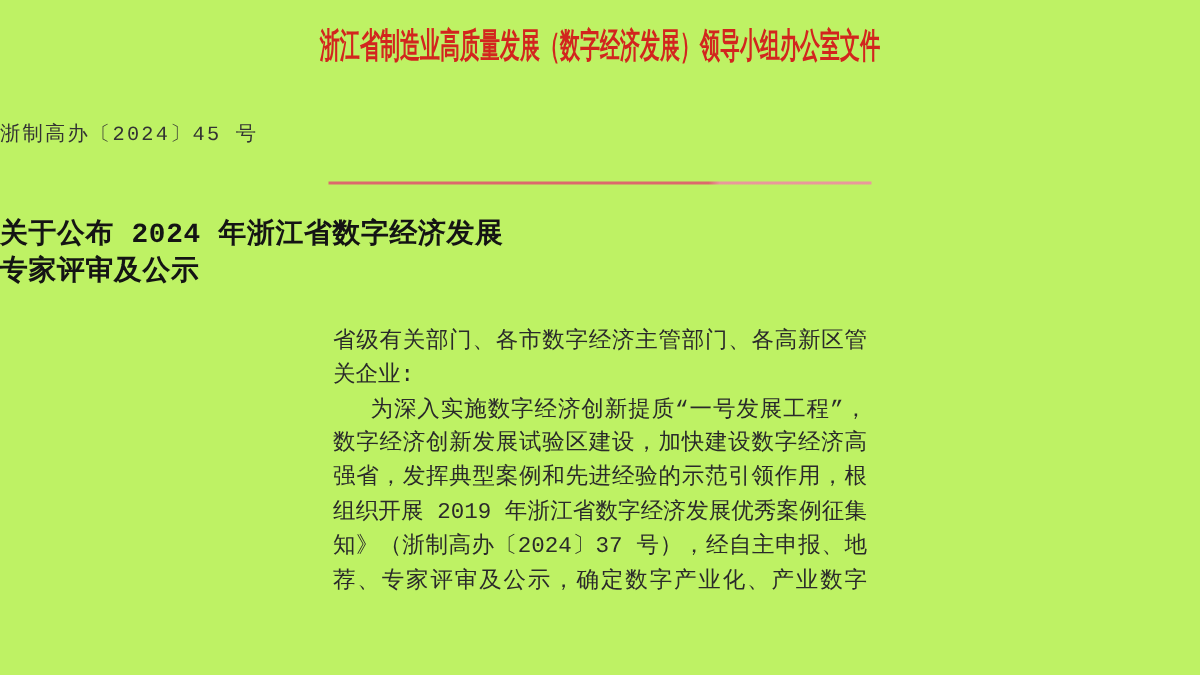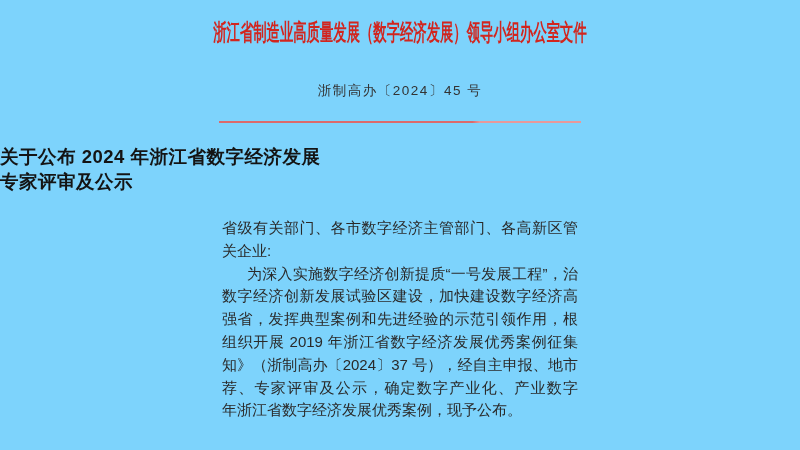--- a/index.html
+++ b/index.html
@@ -4,23 +4,23 @@
 <style>
   html, body {
     margin: 0;
     padding: 0;
     background: #ffffff;
   }
   .page {
     position: relative;
     width: 800px;
     height: 450px;
-    background: #7dd3fc;
+    background: #bef264;
     overflow: hidden;
-    font-family: Liberation Sans, sans-serif;
+    font-family: Liberation Mono, monospace;
   }
   .red-header {
     position: absolute;
     top: 17px;
     left: 0;
     width: 800px;
     text-align: center;
     white-space: nowrap;
     font-weight: bold;
     font-size: 23px;
@@ -28,21 +28,20 @@
     color: var(--header-red, #d2251e);
     transform: scaleX(0.58);
     transform-origin: 50% 50%;
     letter-spacing: 0px;
   }
   .doc-number {
     position: absolute;
     top: 82px;
     left: 0;
     width: 800px;
-    text-align: center;
     font-size: 13.5px;
     line-height: 18px;
     color: #333333;
     letter-spacing: 1.5px;
   }
   .red-divider {
     position: absolute;
     top: 121px;
     left: 219px;
     width: 362px;
@@ -106,16 +105,15 @@
 
   <div class="body-wrap">
       <div class="bline just">省级有关部门、各市数字经济主管部门、各高新区管委会、有</div>
       <div class="bline">关企业:</div>
       <div class="bline just ind">为深入实施数字经济创新提质“一号发展工程”，治理数字化</div>
       <div class="bline just">数字经济创新发展试验区建设，加快建设数字经济高质量发展</div>
       <div class="bline just">强省，发挥典型案例和先进经验的示范引领作用，根据《关于</div>
       <div class="bline just">组织开展 2019 年浙江省数字经济发展优秀案例征集工作的通</div>
       <div class="bline just">知》（浙制高办〔2024〕37 号），经自主申报、地市和部门推</div>
       <div class="bline just">荐、专家评审及公示，确定数字产业化、产业数字化、数据价</div>
-      <div class="bline">年浙江省数字经济发展优秀案例，现予公布。</div>
     </div>
 
 </div>
 
 </body></html>

